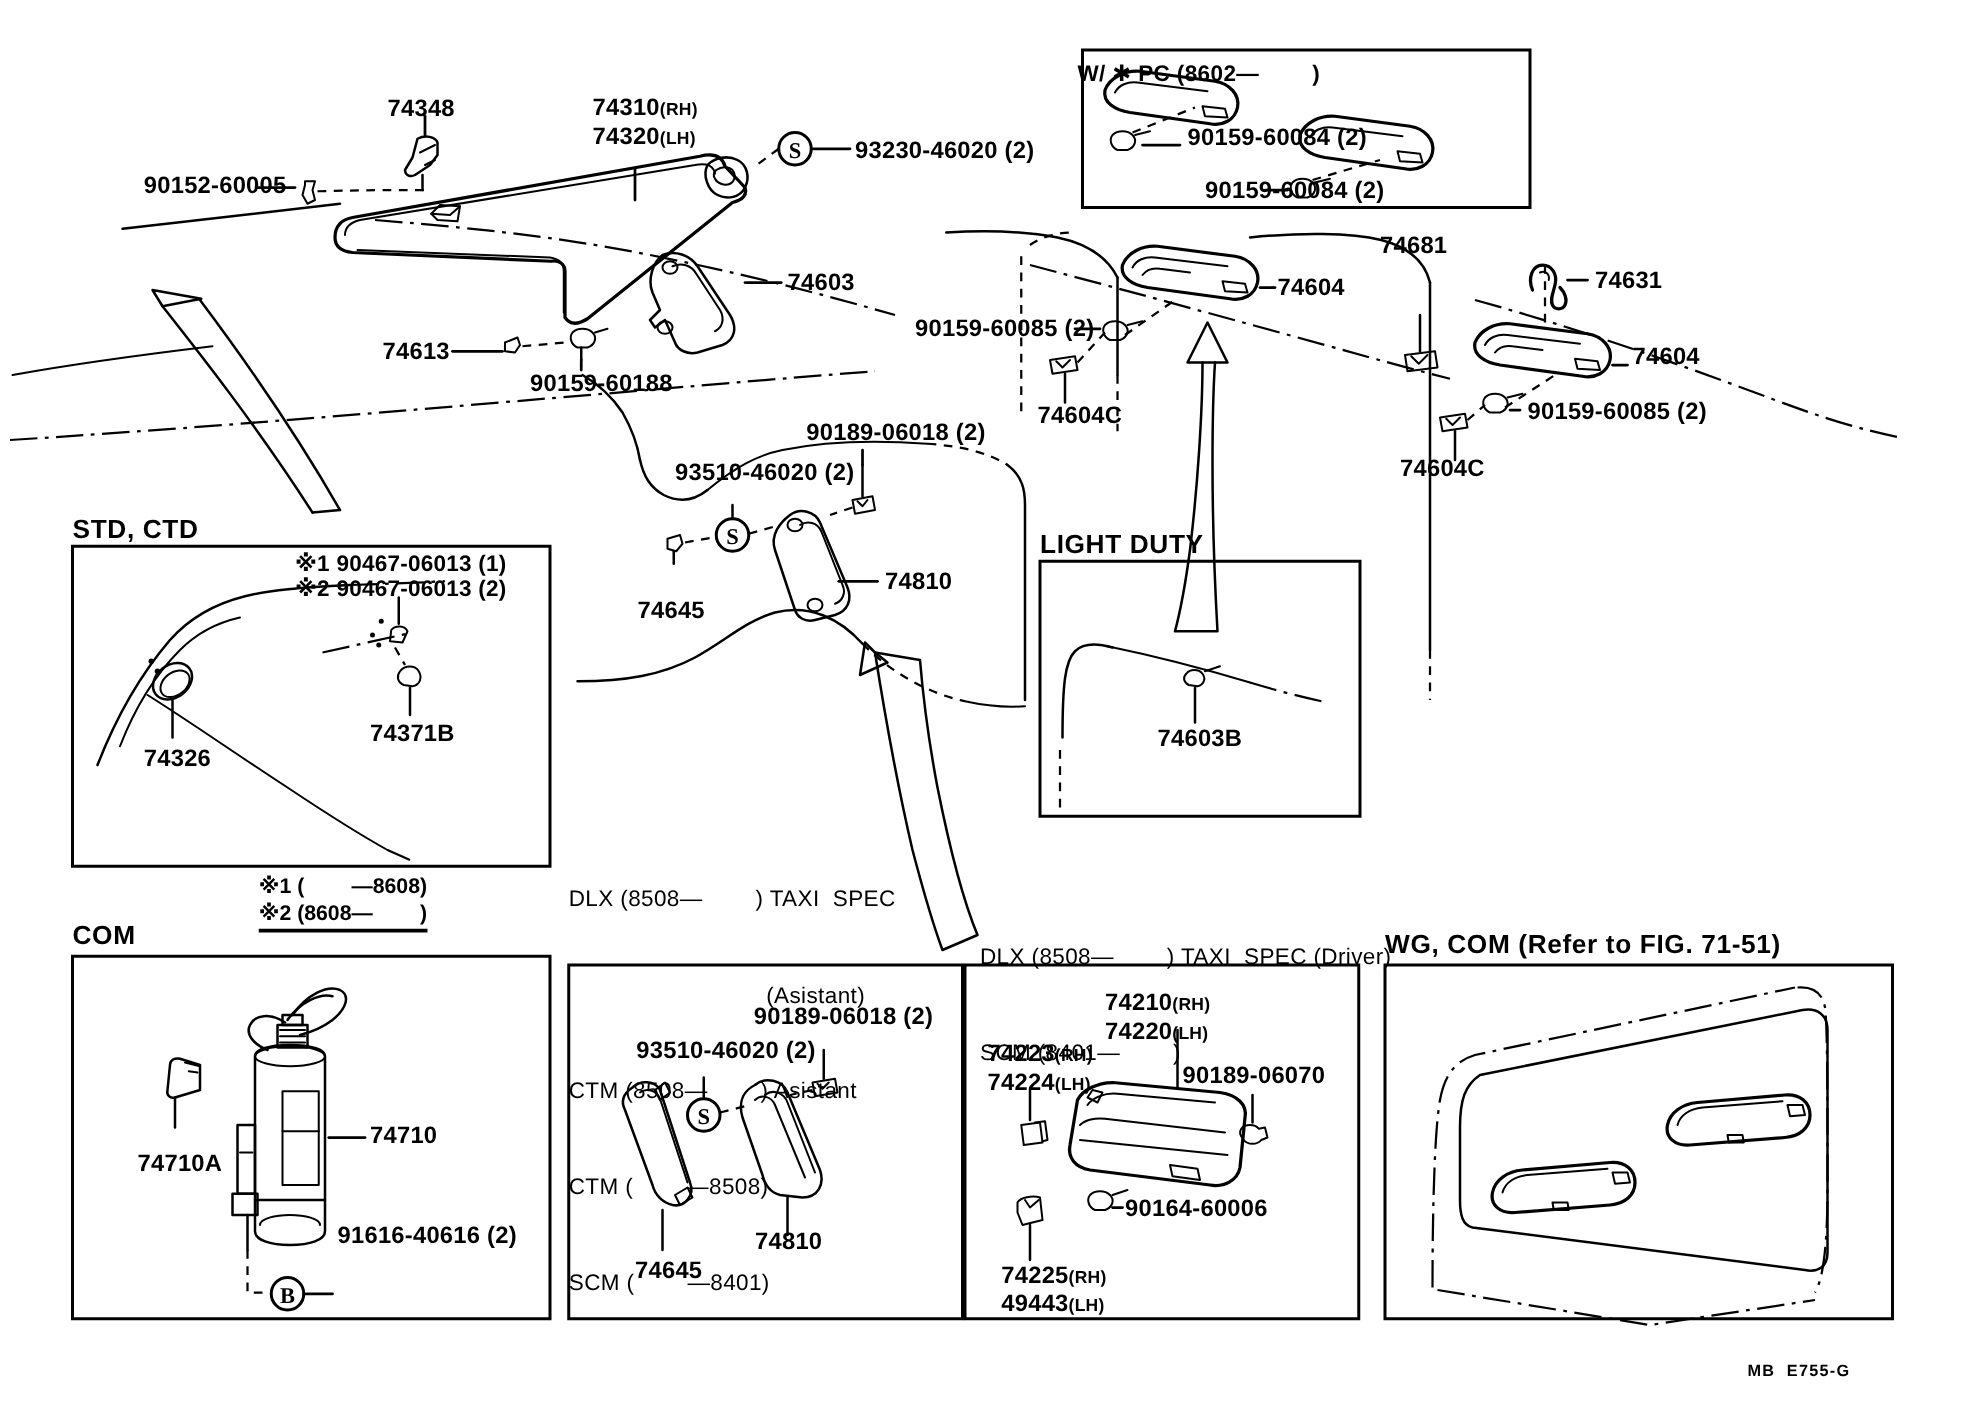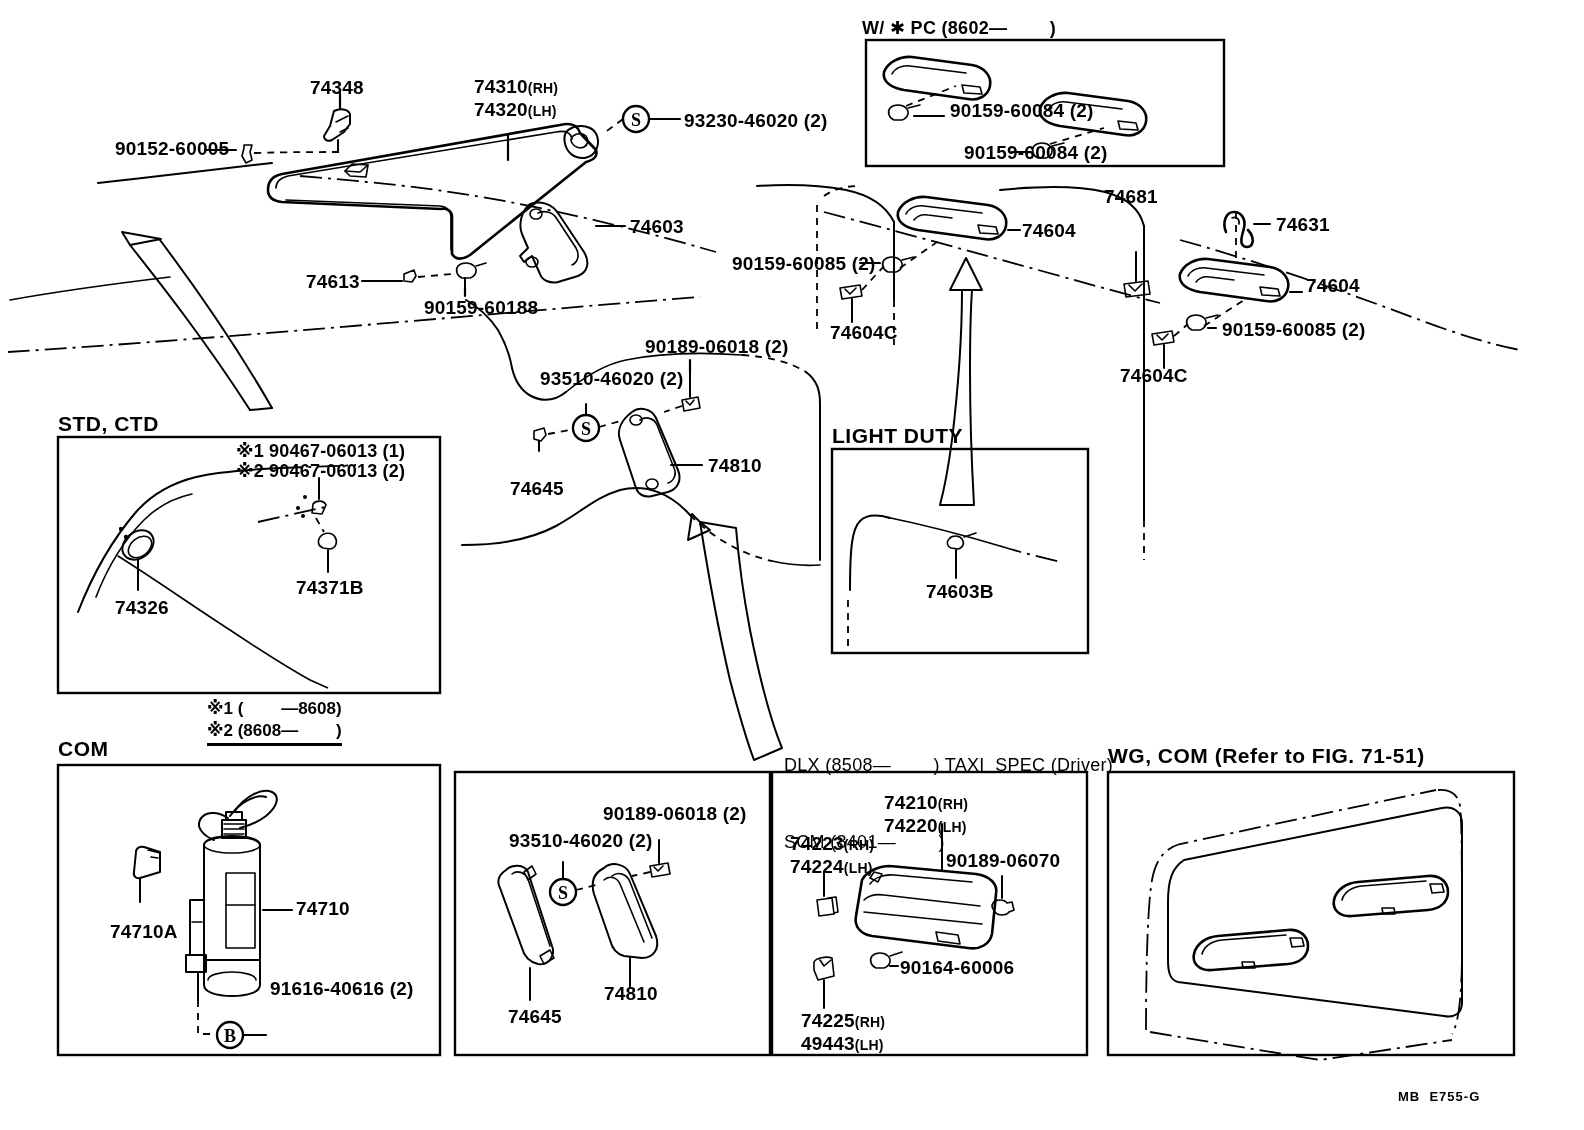--- a/index.html
+++ b/index.html
@@ -10,21 +10,21 @@
   }
   #sheet{position:absolute;left:0;top:0;width:1584px;height:1130px;}
   svg.art{position:absolute;left:0;top:0;width:1584px;height:1130px;overflow:visible;}
   .lbl{
     position:absolute;white-space:pre;font-size:19px;font-weight:700;
     letter-spacing:0.2px;line-height:1.16;color:#000;
   }
   .lbl .sm{font-size:14px;font-weight:700;}
   .lbl.thin{font-weight:700;font-size:18px;}
   .hdr{position:absolute;white-space:pre;font-size:21px;font-weight:700;letter-spacing:0.5px;}
-  .hdr2{position:absolute;white-space:pre;font-size:18px;font-weight:700;letter-spacing:0.3px;}
+  .hdr2{position:absolute;white-space:pre;font-size:18px;font-weight:700;letter-spacing:0.3px;margin-top:32px;}
   .spec{position:absolute;white-space:pre;font-size:18px;font-weight:400;letter-spacing:0.3px;line-height:1.42;}
   .footer{position:absolute;white-space:pre;font-size:13px;font-weight:700;letter-spacing:1px;}
   .note{position:absolute;white-space:pre;font-size:17px;font-weight:700;line-height:1.3;}
   .note-u{border-bottom:3px solid #000;padding-bottom:1px;}
   .boxf{fill:none;stroke:#000;stroke-width:2.4;}
   .ln{fill:none;stroke:#000;stroke-width:2;stroke-linecap:round;stroke-linejoin:round;}
   .ln-t{fill:none;stroke:#000;stroke-width:1.6;stroke-linecap:round;stroke-linejoin:round;}
   .ln-h{fill:none;stroke:#000;stroke-width:2.6;stroke-linecap:round;stroke-linejoin:round;}
   .dashs{fill:none;stroke:#000;stroke-width:1.8;stroke-dasharray:7 6;stroke-linecap:butt;}
   .dashdot{fill:none;stroke:#000;stroke-width:1.8;stroke-dasharray:22 6 3 6;}
@@ -444,20 +444,27 @@
 <div class="note note-u" style="left:207px;top:720px">※2 (8608—        )</div>
 
 <div class="hdr" style="left:832px;top:424px">LIGHT DUTY</div>
 <div class="lbl" style="left:926px;top:581px">74603B</div>
 
 <div class="hdr" style="left:58px;top:737px">COM</div>
 <div class="lbl" style="left:110px;top:921px">74710A</div>
 <div class="lbl" style="left:296px;top:898px">74710</div>
 <div class="lbl" style="left:270px;top:978px">91616-40616 (2)</div>
 
+<div class="spec" style="left:455px;top:656px">
+  <div>DLX (8508—        ) TAXI  SPEC</div>
+  <div style="padding-left:158px">(Asistant)</div>
+  <div>CTM (8508—        ) Asistant</div>
+  <div>CTM (        —8508)</div>
+  <div>SCM (        —8401)</div>
+</div>
 
 <div class="spec" style="left:784px;top:702px">
   <div>DLX (8508—        ) TAXI  SPEC (Driver)</div>
   <div>SCM (8401—        )</div>
 </div>
 
 <div class="lbl" style="left:603px;top:803px">90189-06018 (2)</div>
 <div class="lbl" style="left:509px;top:830px">93510-46020 (2)</div>
 <div class="lbl" style="left:508px;top:1006px">74645</div>
 <div class="lbl" style="left:604px;top:983px">74810</div>

